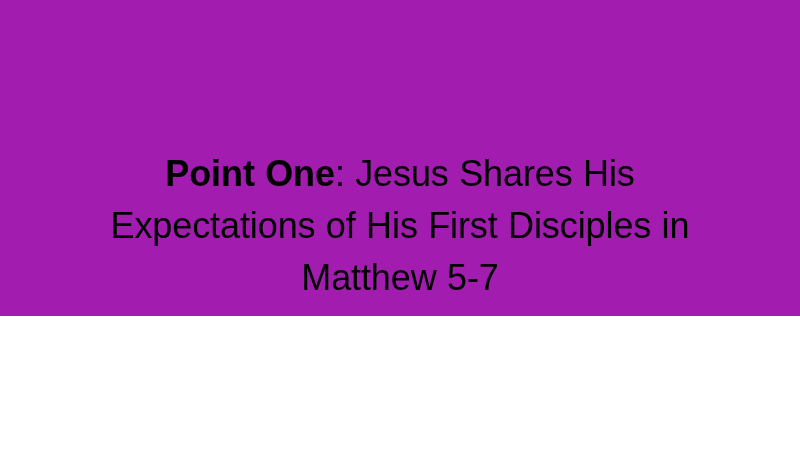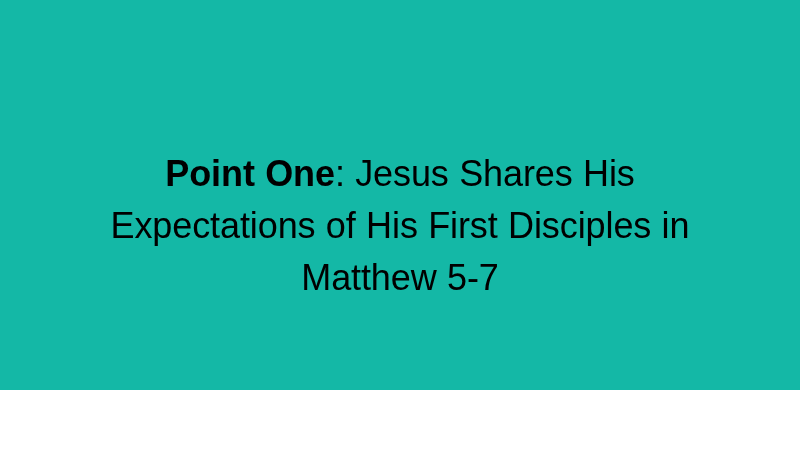--- a/index.html
+++ b/index.html
@@ -12,22 +12,22 @@
     width: 800px;
     height: 450px;
     background: #ffffff;
     font-family: "Liberation Sans", sans-serif;
     overflow: hidden;
   }
 
   .slide {
     position: relative;
     width: 800px;
-    height: 390px;
-    background: #14b8a6;
+    height: 316px;
+    background: #a21caf;
     box-sizing: border-box;
   }
 
   
   .title-block {
     position: absolute;
     left: 62px;
     right: 62px;
     top: 148px;
     display: flex;

